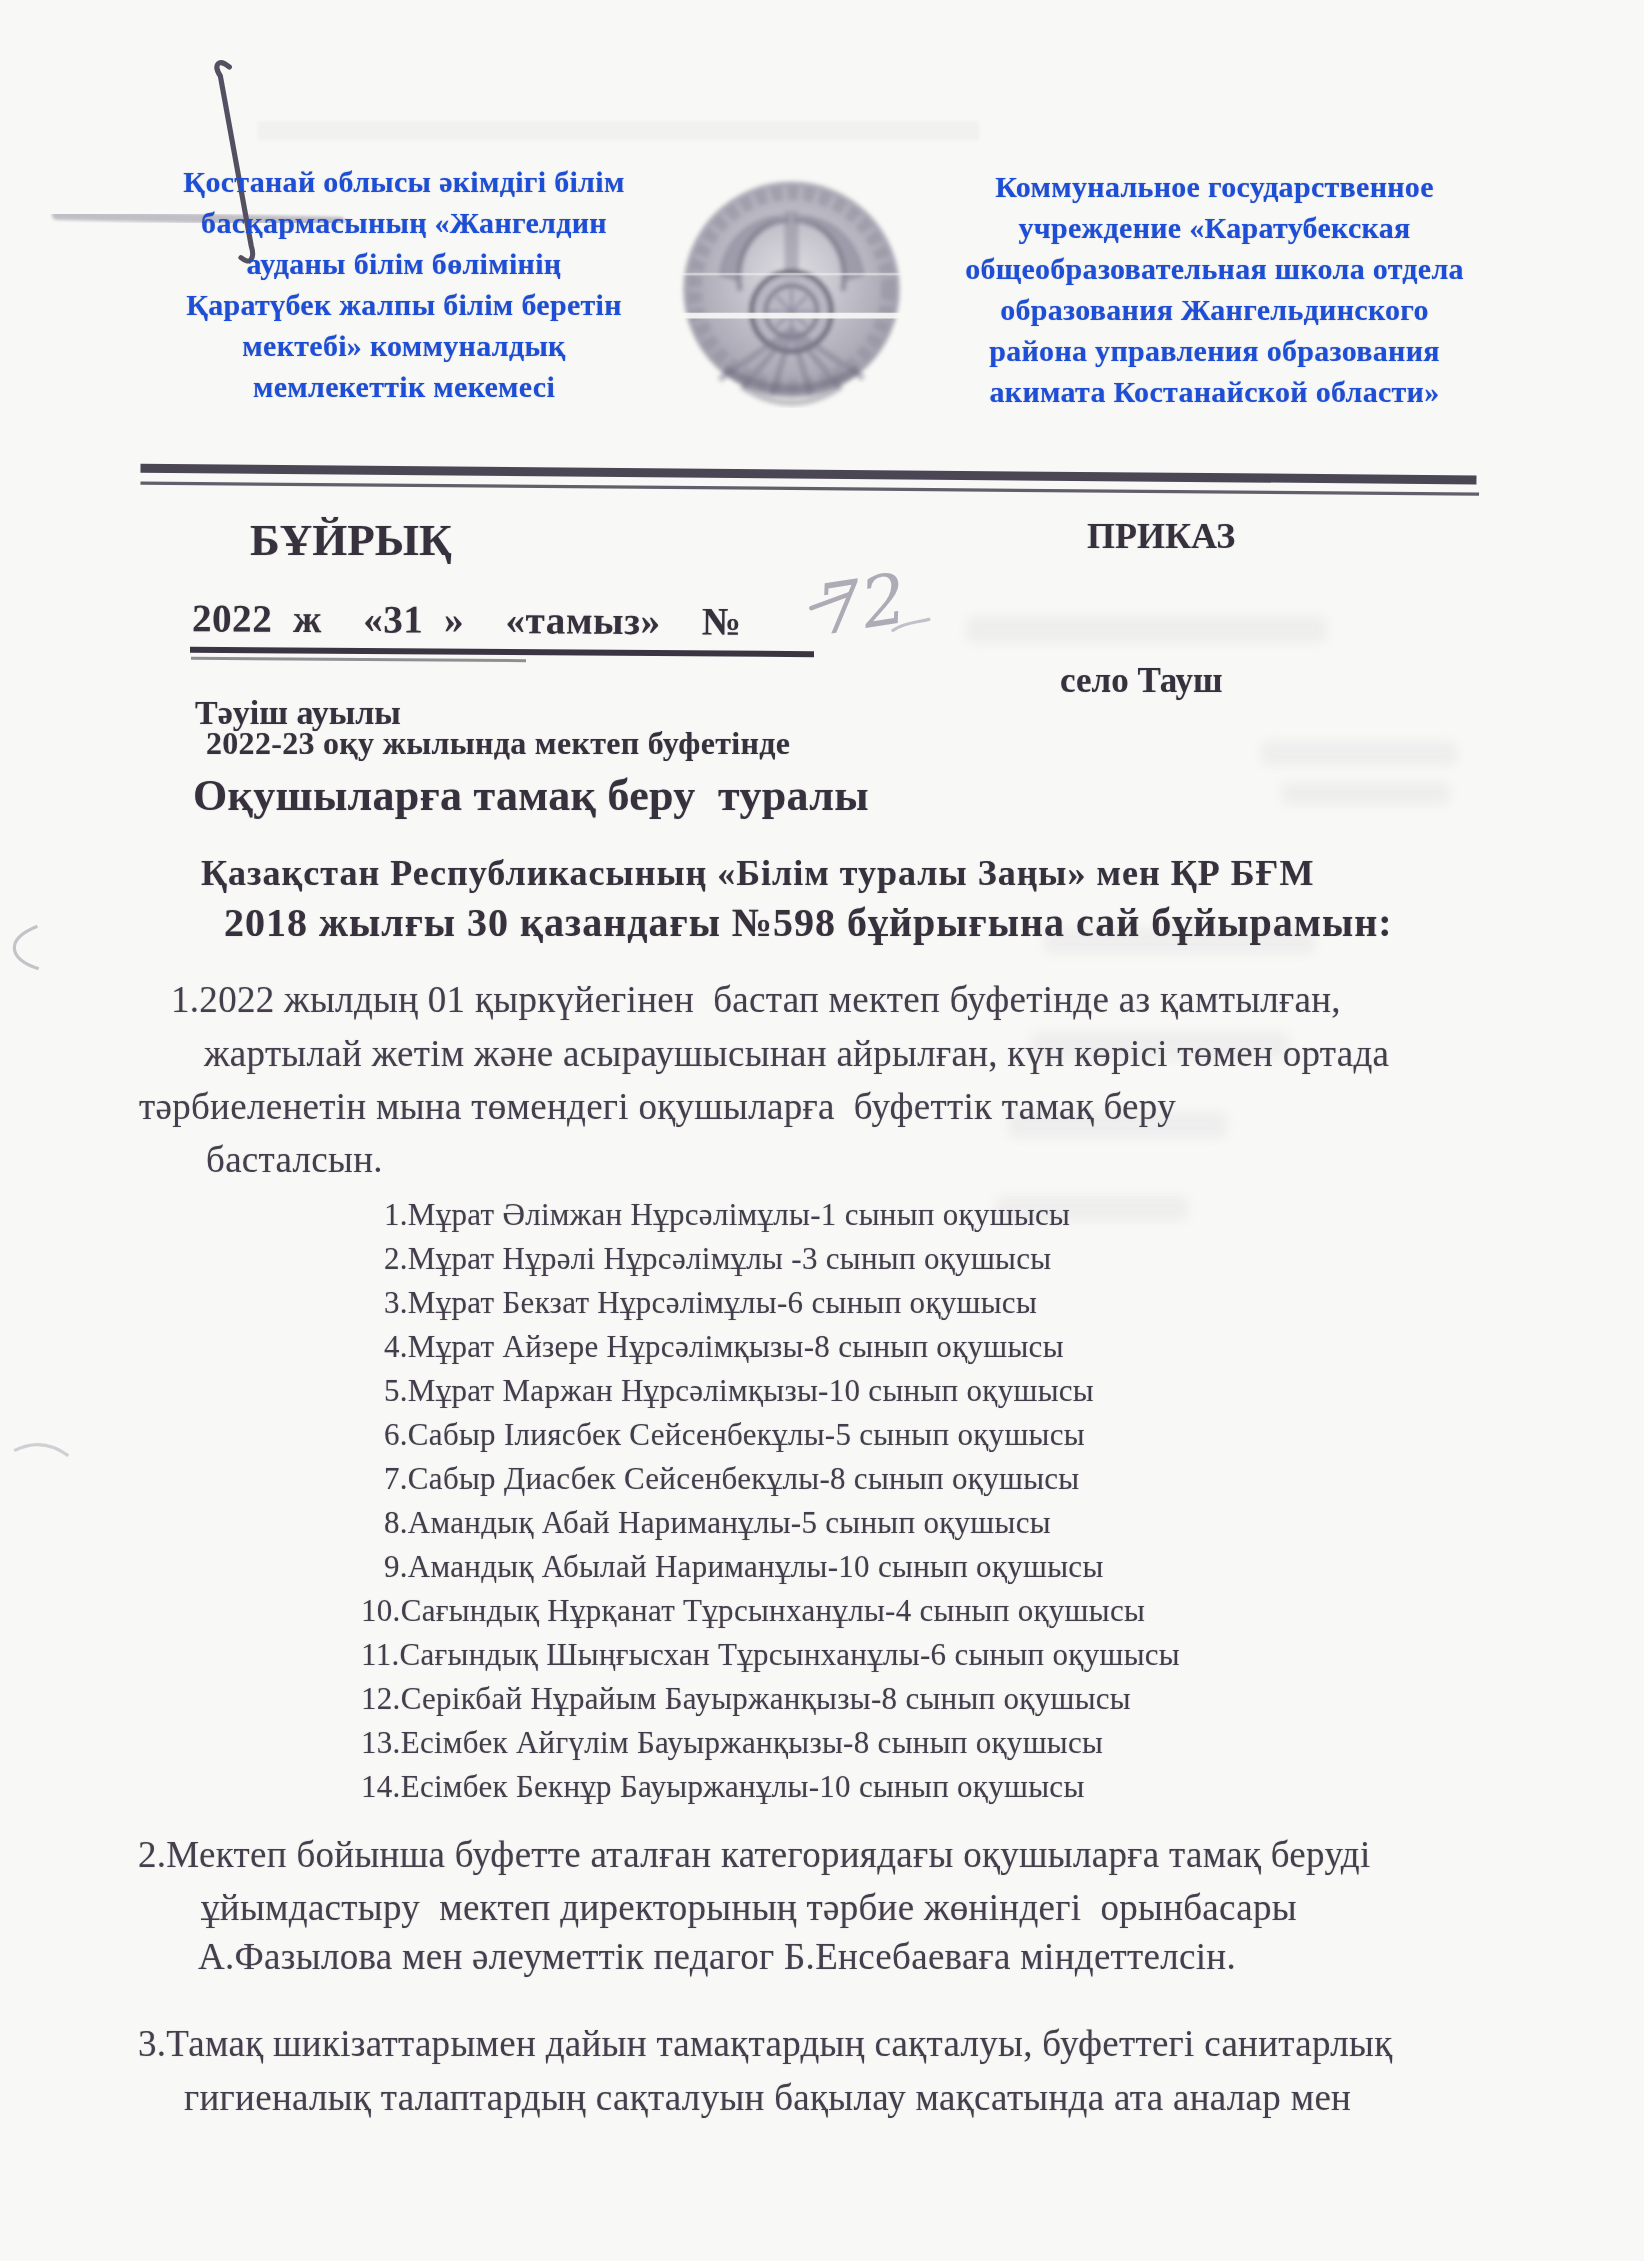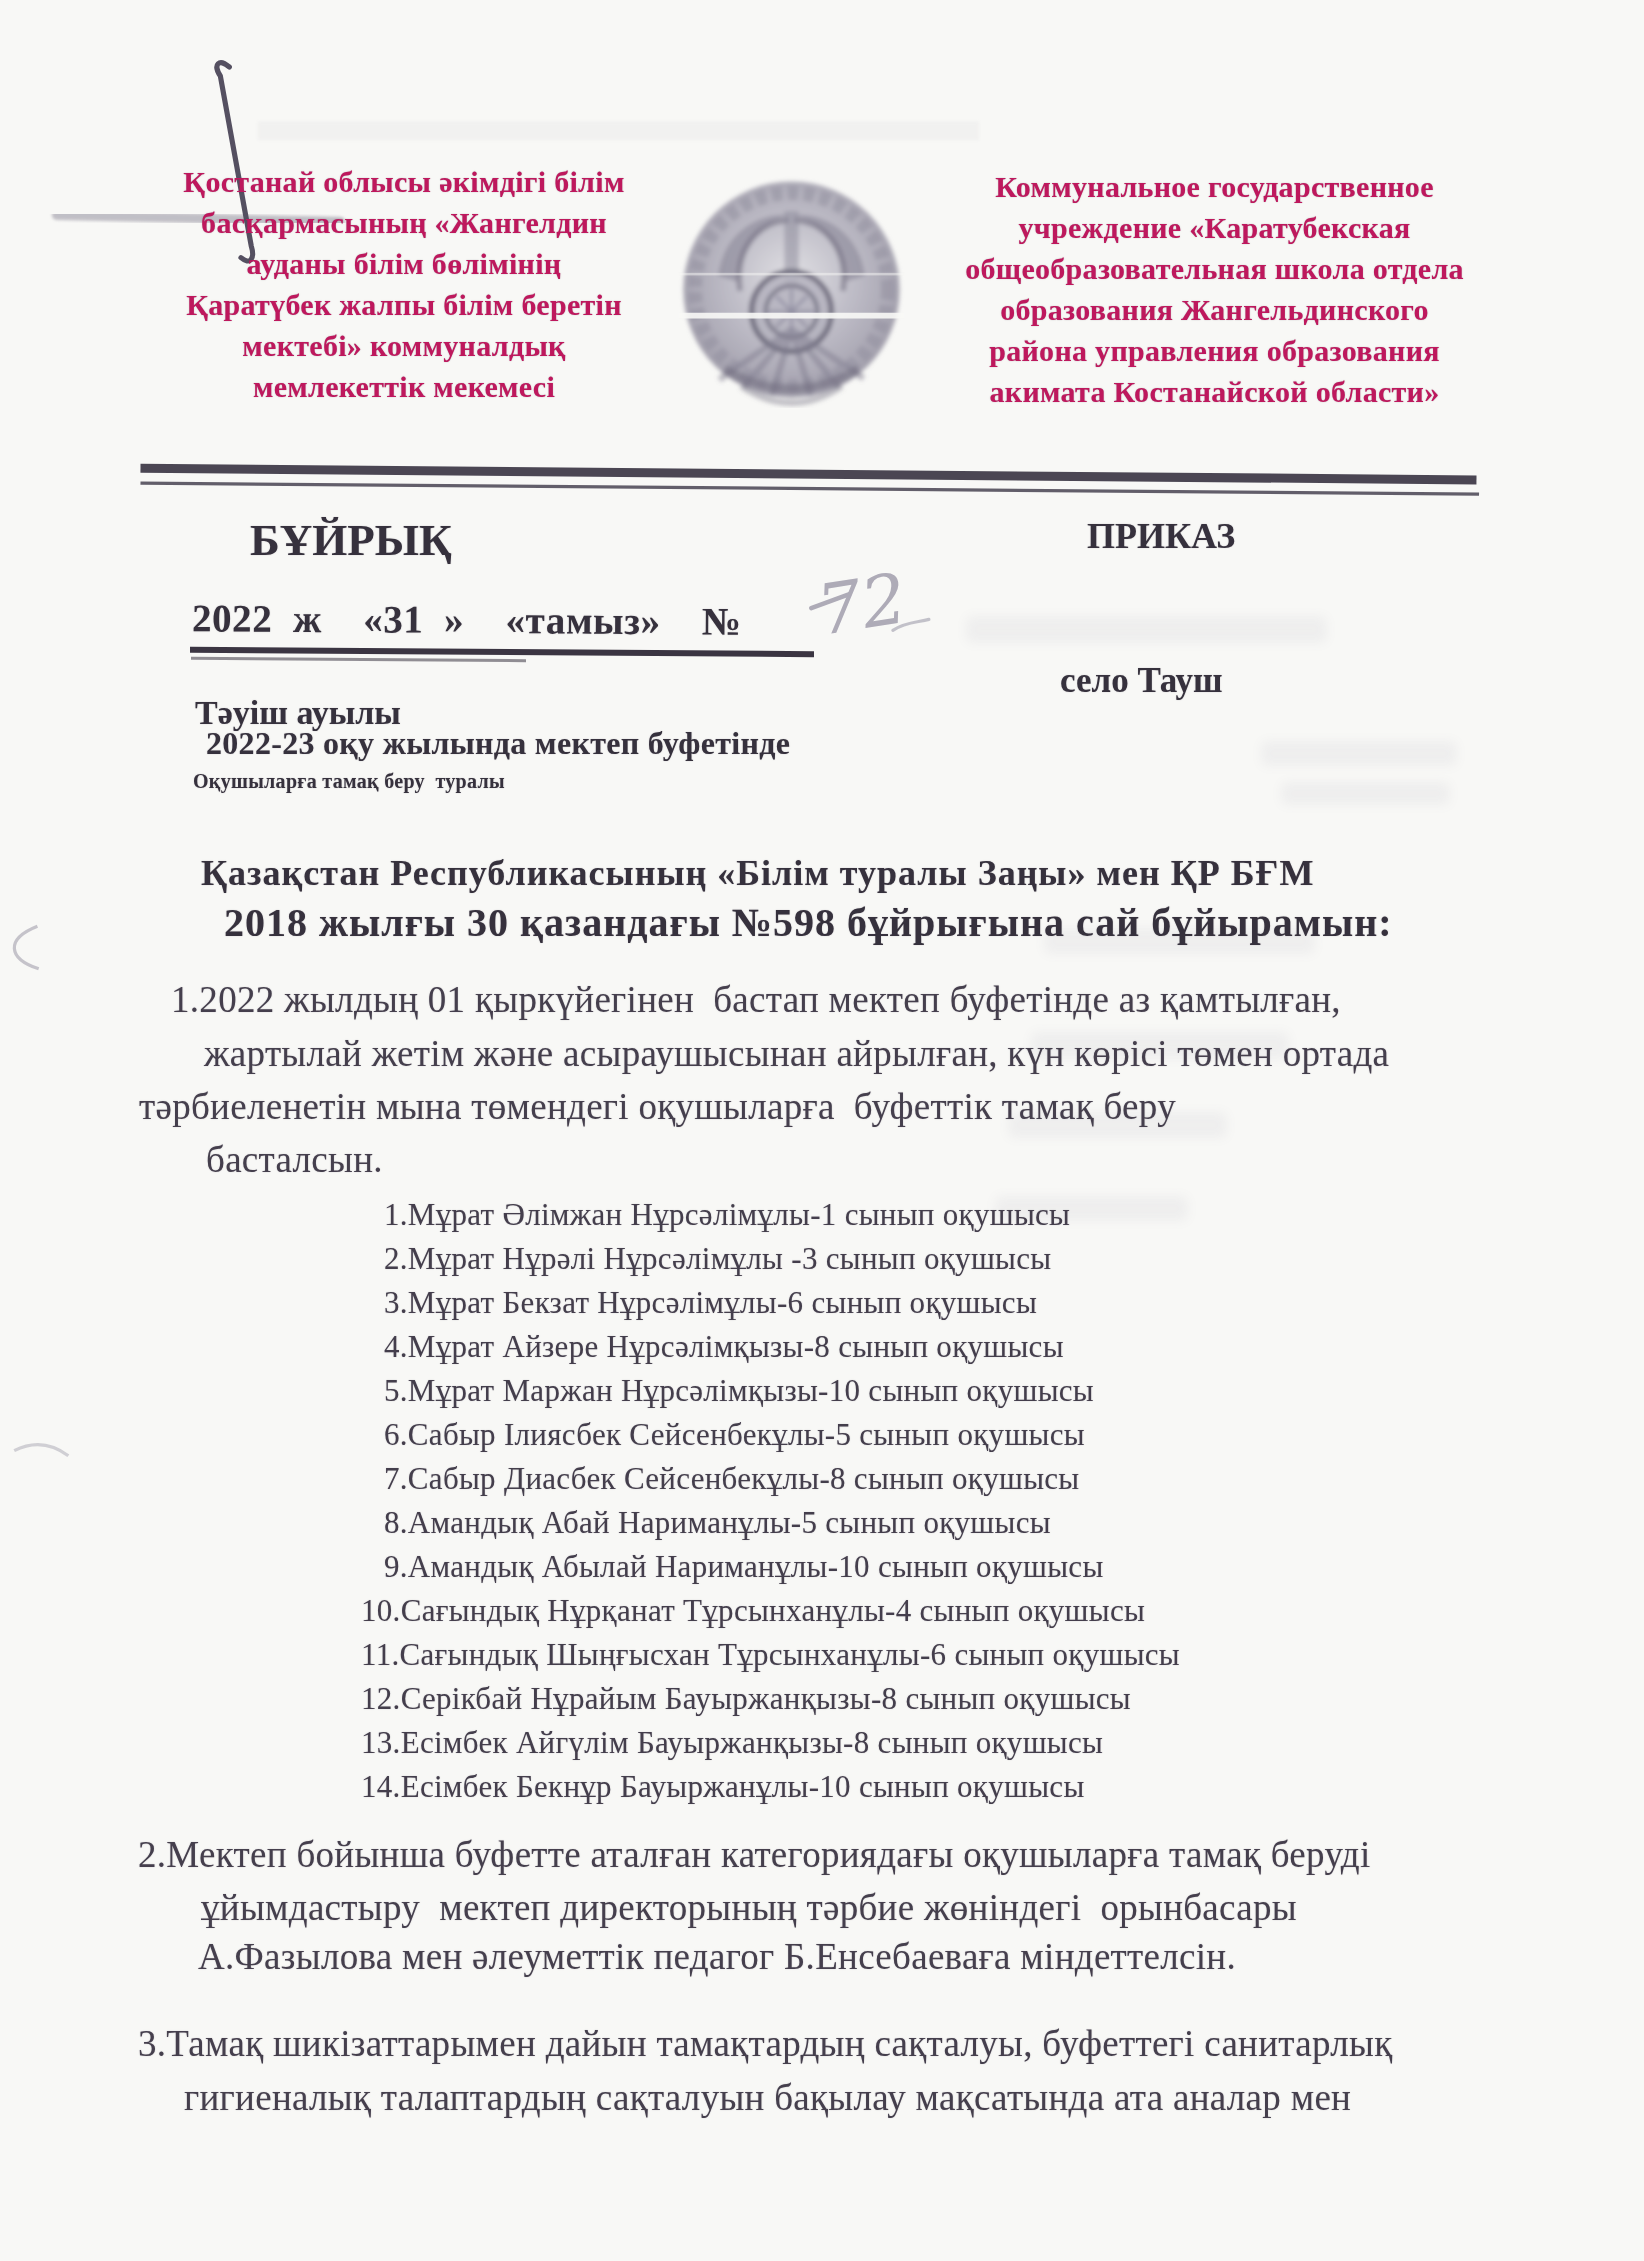--- a/index.html
+++ b/index.html
@@ -5,35 +5,35 @@
   html,body{margin:0;padding:0;background:#e8e8e6;}
   .page{
     position:relative;width:1644px;height:2261px;margin:0 auto;
     background:#f8f8f6;overflow:hidden;
     font-family:"Liberation Serif","DejaVu Serif",serif;
     color:#3f3947;
   }
   .t{position:absolute;white-space:pre;text-shadow:0 0 1.3px rgba(62,57,71,.30);}
   .b{font-weight:bold;color:#36313d;}
   .hdr{position:absolute;text-align:center;font-weight:bold;font-size:30px;line-height:41px;
-       letter-spacing:0.3px;color:#be185d;text-shadow:0 0 1.3px rgba(53,48,60,.35);}
+       letter-spacing:0.3px;color:#1d4ed8;text-shadow:0 0 1.3px rgba(53,48,60,.35);}
   .hdr div{white-space:pre;}
   .hdr-left{left:132px;top:161px;width:544px;}
   .hdr-right{left:910px;top:166px;width:609px;}
   .emblem{position:absolute;left:678px;top:175px;width:227px;height:233px;}
   .order-kk{left:250px;top:514px;font-size:45px;}
   .order-ru{left:1087px;top:515px;font-size:36px;}
   .date-line{left:192px;top:597px;font-size:39px;word-spacing:10.3px;letter-spacing:0.6px;transform:rotate(.35deg);}
   .date-underline{position:absolute;left:190px;top:649px;width:624px;height:5.8px;background:#3b3542;transform:rotate(.4deg);}
   .date-underline2{position:absolute;left:191px;top:658px;width:335px;height:2.6px;background:#3b3542;opacity:.55;transform:rotate(.4deg);}
   .hand72{position:absolute;left:807px;top:551px;width:135px;height:116px;}
   .place-kk{left:195px;top:653px;font-size:34px;margin-top:41px;}
   .place-ru{left:1060px;top:661px;font-size:35px;}
   .subj1{left:206px;top:725px;font-size:32px;letter-spacing:0.3px;}
-  .subj2{left:193px;top:770px;font-size:20px;letter-spacing:0.3px;}
+  .subj2{left:193px;top:770px;font-size:44px;letter-spacing:0.3px;}
   .pre1{left:201px;top:852px;font-size:36px;letter-spacing:1px;}
   .pre2{left:224px;top:899px;font-size:40px;letter-spacing:1px;}
   .body-text{font-size:37px;color:#453f4d;letter-spacing:0.3px;}
   .p1l1{left:171px;top:978px;}
   .p1l2{left:204px;top:1032px;}
   .p1l3{left:139px;top:1085px;}
   .p1l4{left:206px;top:1138px;}
   .students{position:absolute;left:361px;top:1193px;font-size:31px;color:#443e4c;letter-spacing:0.3px;}
   .students .st{display:block;height:44px;line-height:44px;white-space:pre;text-shadow:0 0 1.3px rgba(62,57,71,.28);}
   .students .d1{padding-left:23px;}

